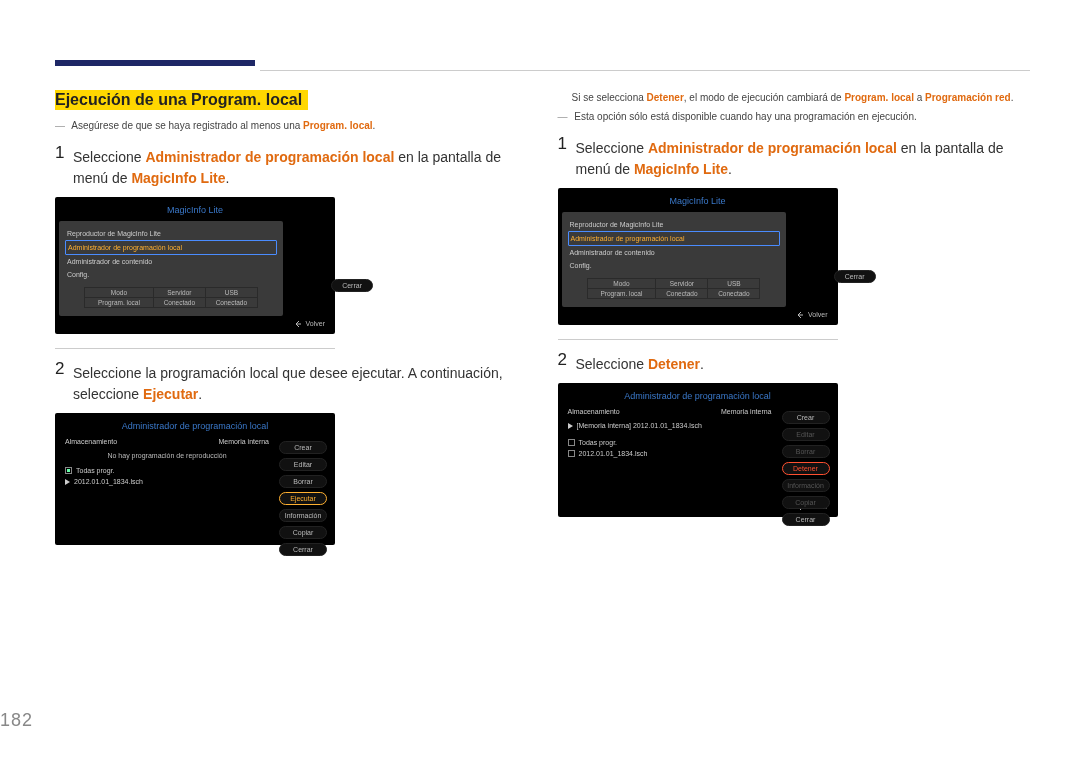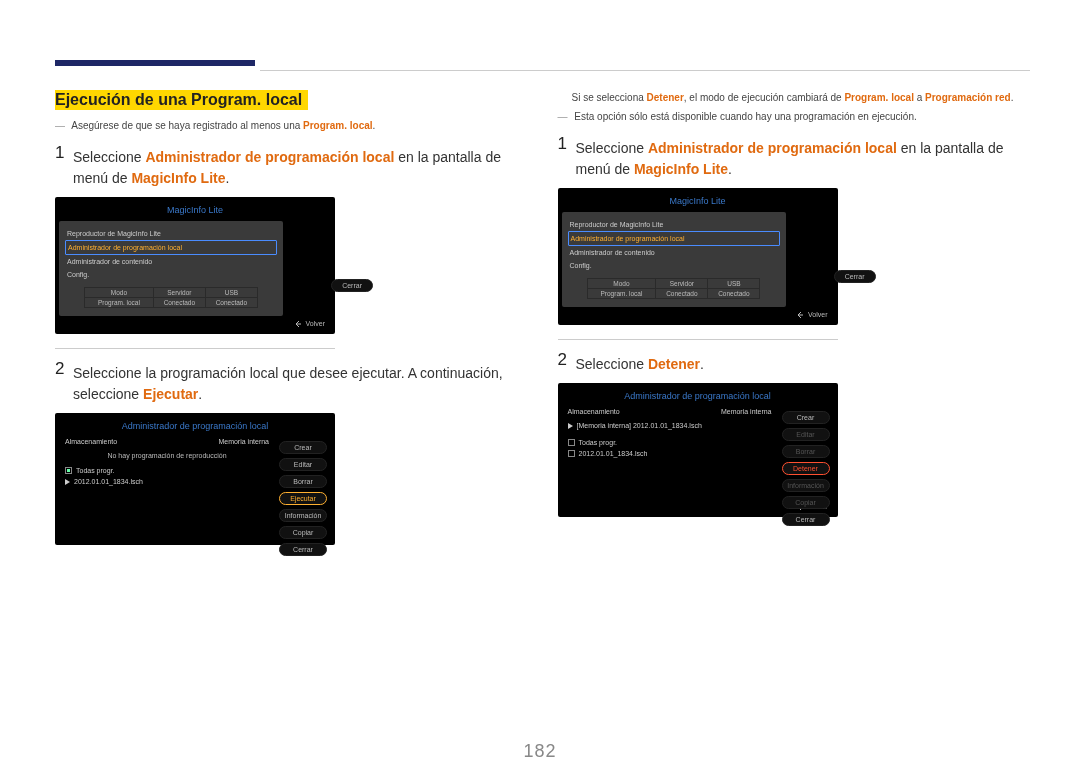--- a/index.html
+++ b/index.html
@@ -69,21 +69,21 @@
   .msg { font-size:7px; color:#bbb; text-align:center; padding:6px 0; }
   .listrow { font-size:7px; color:#ccc; padding:2px 6px; display:flex; gap:4px; align-items:center;}
   .chk { width:7px; height:7px; border:1px solid #888; display:inline-block; }
   .chk.on { background: linear-gradient(#6fa 0 0); background-size:60% 60%; background-repeat:no-repeat; background-position:center; }
   .play { width:0; height:0; border-left:5px solid #ccc; border-top:3px solid transparent; border-bottom:3px solid transparent; display:inline-block; }
   .sidebtns { position:absolute; right:4px; top:4px; display:flex; flex-direction:column; gap:4px; }
   .sbtn { background:#111; color:#bbb; font-size:7px; padding:2px 0; border:1px solid #222; border-radius:8px; width:48px; text-align:center; }
   .sbtn.ex { color:#ffb030; border-color:#ffb030; }
   .sbtn.det { color:#ff5030; border-color:#ff5030; }
   .sbtn.dis { color:#555; border-color:#222; }
-  .pagefoot { position:absolute; bottom:1px; width:100%; text-align:center; font-size:18px; color:#888; letter-spacing:1px; }
+  .pagefoot { position:absolute; bottom:32px; width:100%; text-align:left; font-size:18px; color:#888; letter-spacing:1px; }
   hr.sep { border:none; border-top:1px solid #ccc; width:280px; margin: 14px 0 6px 0; }
 </style>
 </head>
 <body>
 
 <div class="topbar"></div>
 <div class="topbar-line"></div>
 
 <div class="columns">
 

